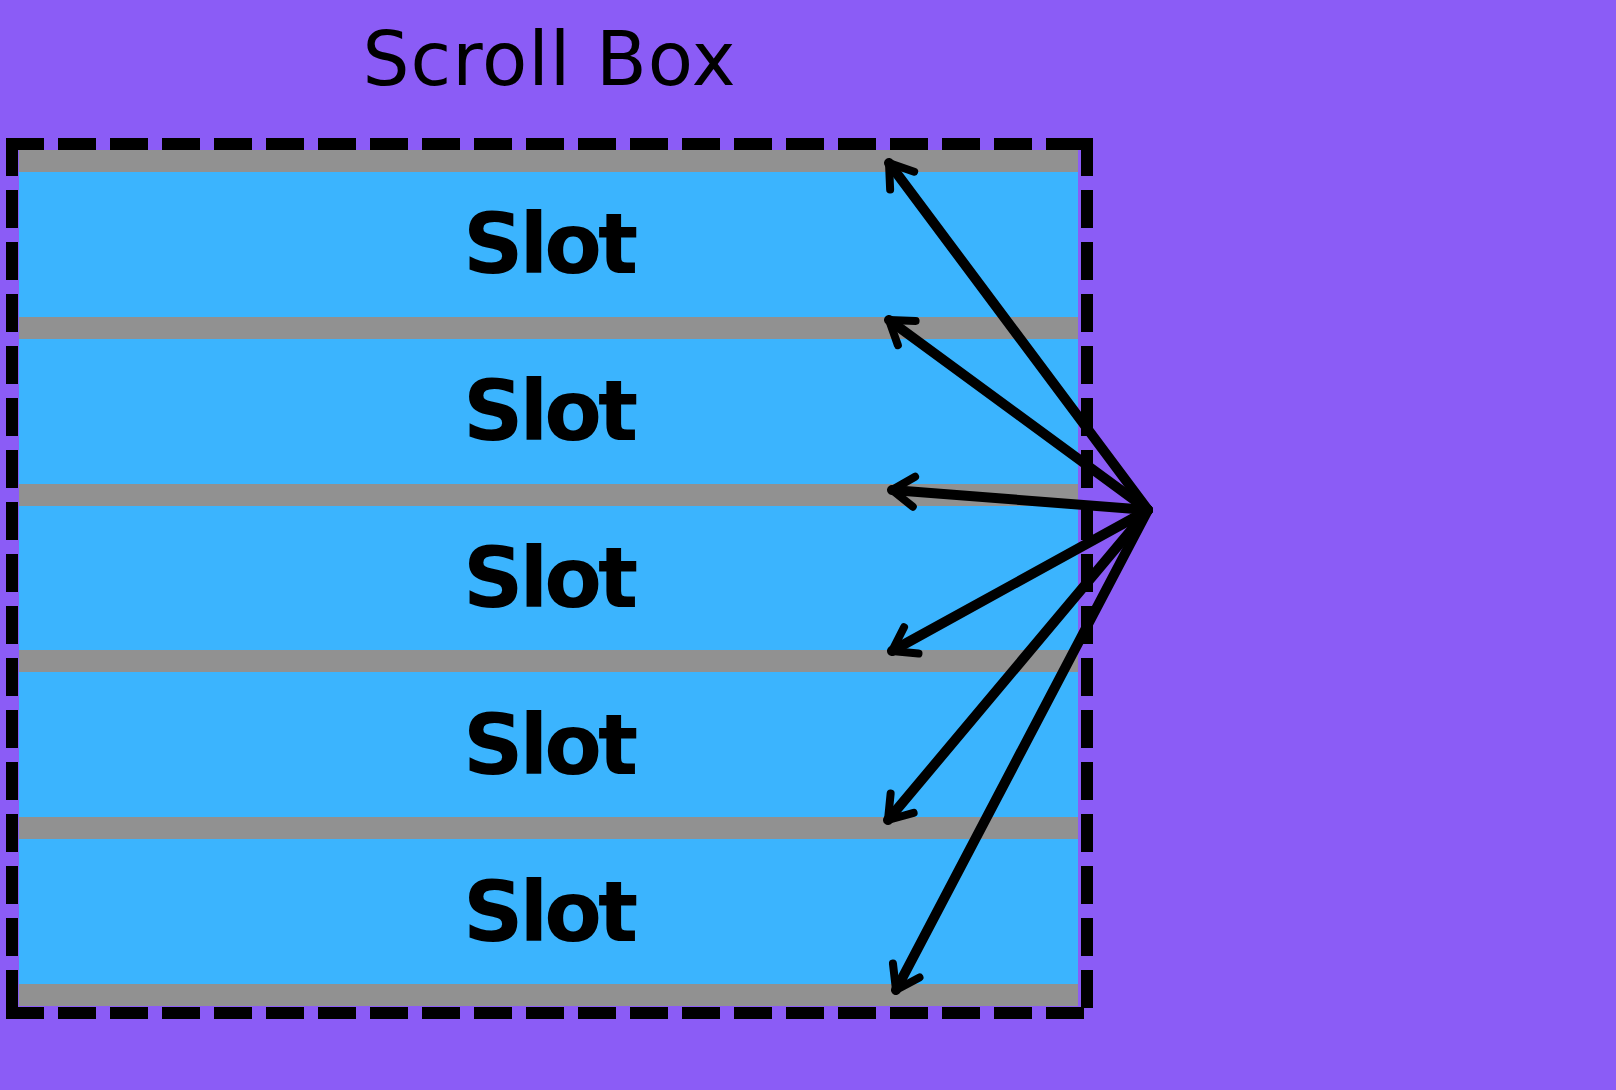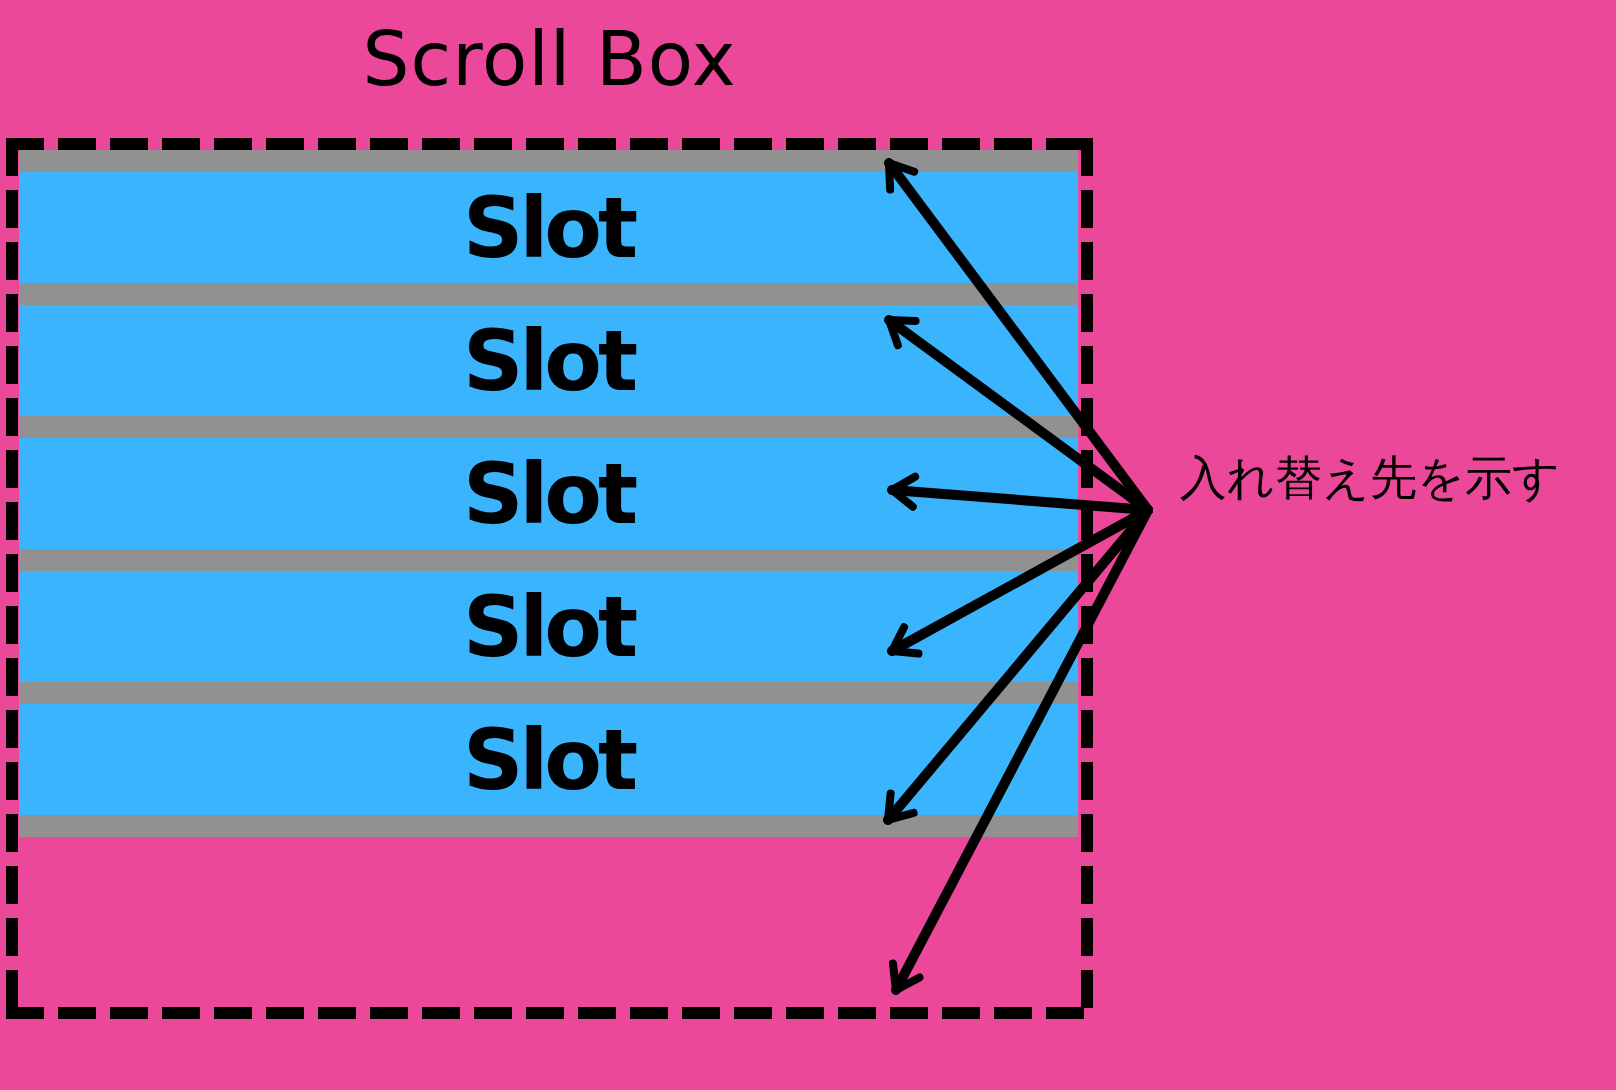--- a/index.html
+++ b/index.html
@@ -5,21 +5,21 @@
   html, body {
     margin: 0;
     padding: 0;
     background: #ffffff;
     font-family: "DejaVu Sans", "Liberation Sans", sans-serif;
   }
   .canvas {
     position: relative;
     width: 1616px;
     height: 1090px;
-    background: #ec4899;
+    background: #8b5cf6;
     overflow: hidden;
   }
   .title {
     position: absolute;
     left: 6px;
     top: 16px;
     width: 1087px;
     text-align: center;
     font-size: 74px;
     font-weight: 400;
@@ -40,21 +40,21 @@
     background: repeating-linear-gradient(to bottom, var(--border-black) 0 38px, transparent 38px 52px);
   }
   .b-left  { left: 6px; }
   .b-right { left: 1081px; }
 
   .interior {
     position: absolute;
     left: 19px;
     top: 150px;
     width: 1059px;
-    height: 687px;
+    height: 856px;
     display: flex;
     flex-direction: column;
   }
   .swap-bar {
     height: 22px;
     flex: 0 0 22px;
     background: var(--bar-gray);
   }
   .slot {
     flex: 1 1 auto;
@@ -134,16 +134,15 @@
         <line x1="1148" y1="510" x2="889" y2="163" marker-end="url(#arrowhead)"></line>
         <line x1="1148" y1="510" x2="889" y2="320" marker-end="url(#arrowhead)"></line>
         <line x1="1148" y1="510" x2="892" y2="490" marker-end="url(#arrowhead)"></line>
         <line x1="1148" y1="510" x2="892" y2="651" marker-end="url(#arrowhead)"></line>
         <line x1="1148" y1="510" x2="888" y2="820" marker-end="url(#arrowhead)"></line>
         <line x1="1148" y1="510" x2="896" y2="990" marker-end="url(#arrowhead)"></line>
       </g>
   </svg>
 
   <div class="annotation">
-    <div>入れ替え先を示す</div>
   </div>
 
 </div>
 
 </body></html>

